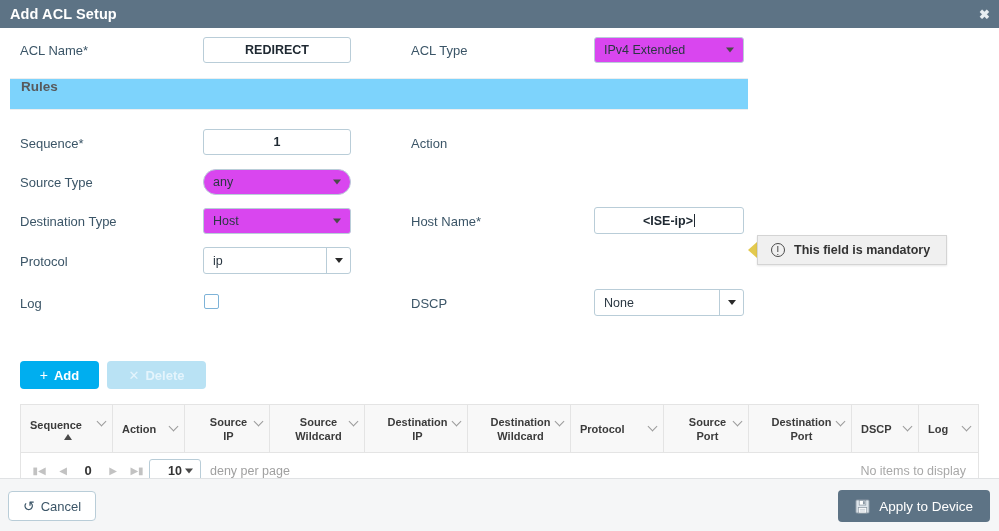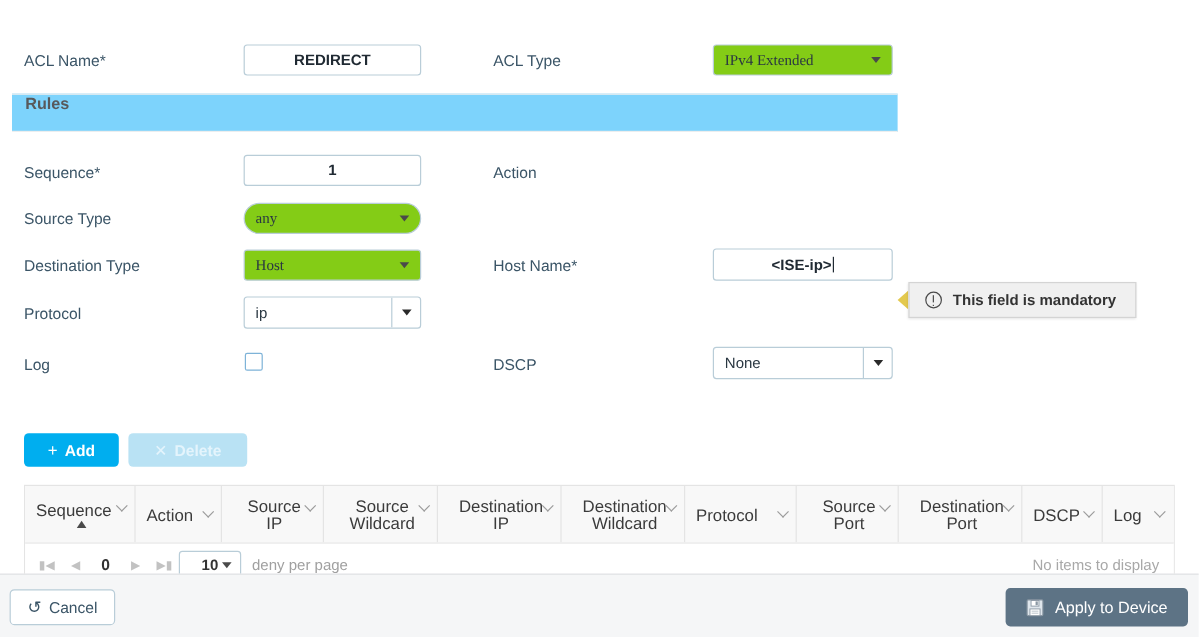--- a/index.html
+++ b/index.html
@@ -73,27 +73,26 @@
     width: 1px; height: 13px;
     background: #202a33;
     margin-left: 1px;
   }
 
   
   .sel {
     position: absolute;
     border: 1px solid #b9cdd8;
     border-radius: 3px;
-    background: #84cc16;
+    background: #d946ef;
     font-size: 12.5px;
     color: #2a3742;
     display: flex; align-items: center;
     padding-left: 9px;
     cursor: pointer;
-    font-family: Liberation Serif, serif;
   }
   .sel .arrow {
     position: absolute; right: 9px; top: 50%;
     transform: translateY(-50%);
     width: 0; height: 0;
     border-left: 4px solid transparent;
     border-right: 4px solid transparent;
     border-top: 5px solid #4a4a4a;
   }
 
@@ -248,22 +247,22 @@
   }
   .gh {
     position: relative;
     border-right: 1px solid #e4e4e4;
     display: flex;
     align-items: center;
     padding: 0 6px 0 9px;
   }
   .gh:last-child { border-right: none; }
   .gh .t {
-    font-size: 14px;
-    font-weight: normal;
+    font-size: 11px;
+    font-weight: bold;
     color: #3b3b3b;
     line-height: 14px;
   }
   .gh .t.two { text-align: center; width: 100%; }
   .gh .chev {
     position: absolute;
     right: 7px;
     width: 7px; height: 7px;
     border-right: 1.4px solid #9b9b9b;
     border-bottom: 1.4px solid #9b9b9b;
@@ -370,20 +369,24 @@
     color: #ffffff;
     cursor: pointer;
   }
   .floppy { display: block; }
 </style>
 </head>
 <body>
 
 <div id="app">
 
+  <div class="titlebar">
+    <div class="titlebar-text">Add ACL Setup</div>
+    <div class="titlebar-close">✖</div>
+  </div>
 
   <div class="body">
 
     <div class="lbl" style="left:20px; top:15px;">ACL Name*</div>
     <div class="tinput bold" style="left:203px; top:9px; width:148px; height:26px;">
       <span>REDIRECT</span>
     </div>
 
     <div class="lbl" style="left:411px; top:15px;">ACL Type</div>
     <div class="sel" style="left:594px; top:9px; width:150px; height:26px;">

